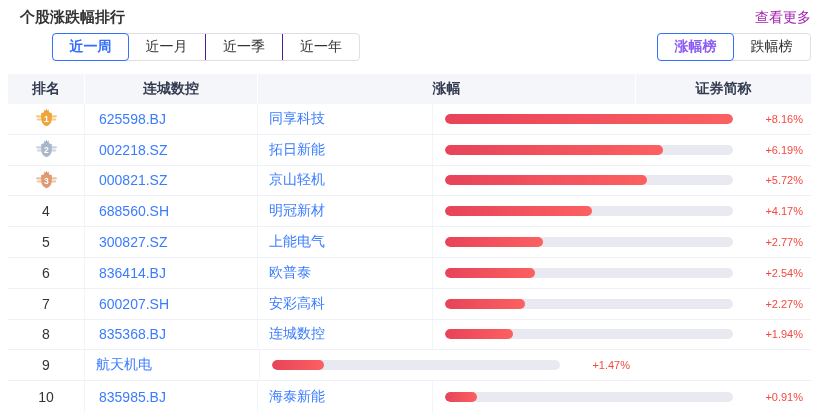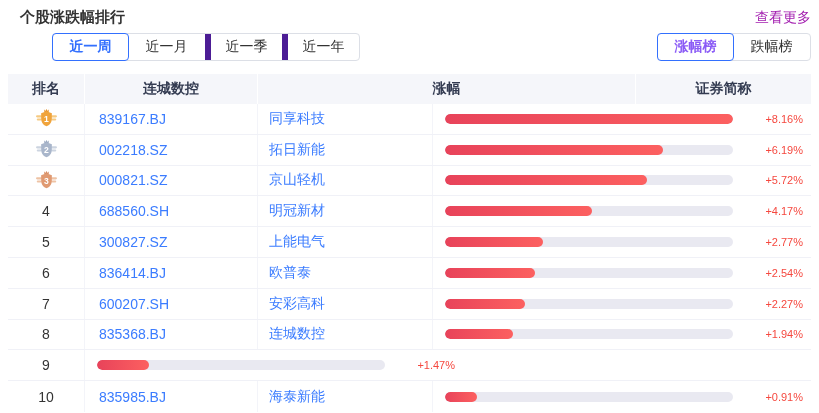--- a/index.html
+++ b/index.html
@@ -21,21 +21,21 @@
 
   
   .tabs-row { display: flex; justify-content: space-between; align-items: center; margin-top: 7px; height: 28px; }
   .seg-group {
     display: inline-flex; border: 1px solid #dcdfe6; border-radius: 4px;
     height: 28px; background: #fff; margin-left: 44px;
   }
   .seg {
     min-width: 77px; padding: 0 14px; display: flex; align-items: center; justify-content: center;
     font-size: 14px; color: #333; cursor: pointer; position: relative;
-    border-left: 6px solid #4c1d95;
+    border-left: 1px solid #4c1d95;
   }
   .seg:first-child { border-left: none; }
   .seg.active {
     border: 1px solid #3370fe; border-radius: 4px; background: #fff;
     margin: -1px; z-index: 2; font-weight: bold;
   }
   .seg.active + .seg { border-left: none; }
   .seg-group.blue-text .seg.active { color: #3370fe; }
   .seg-group.dark-text .seg.active { color: #8b5cf6; }
 
@@ -117,21 +117,21 @@
       <svg viewBox="0 0 24 22" width="23" height="21" class="medal">
               <rect x="1" y="7.5" width="6.2" height="2.4" rx="1.2" fill="#f6ca82"></rect>
               <rect x="1.8" y="11" width="5" height="2.2" rx="1.1" fill="#f6ca82"></rect>
               <rect x="16.8" y="7.5" width="6.2" height="2.4" rx="1.2" fill="#f6ca82"></rect>
               <rect x="17.2" y="11" width="5" height="2.2" rx="1.1" fill="#f6ca82"></rect>
               <path d="M9.3 1.3 L10.7 3.1 L12 1 L13.3 3.1 L14.7 1.3 L14.2 4.4 L9.8 4.4 Z" fill="#e8952f"></path>
               <path d="M12 3.4 L17.6 5.5 L17.6 11 C17.6 15.4 15.1 18.1 12 19.2 C8.9 18.1 6.4 15.4 6.4 11 L6.4 5.5 Z" fill="#f0a43c"></path>
               <text x="12" y="14.2" text-anchor="middle" font-size="9" font-weight="bold" fill="#ffffff" font-family="Liberation Sans, sans-serif">1</text>
             </svg>
     </div>
-    <div class="td td-code col-code">839167.BJ</div>
+    <div class="td td-code col-code">625598.BJ</div>
     <div class="td td-name col-name">同享科技</div>
     <div class="td td-change col-change">
       <div class="bar-track">
         <div class="bar-fill" style="width: 100%;"></div>
       </div>
       <span class="pct">+8.16%</span>
     </div>
   </div>
 
   <div class="trow">
@@ -245,20 +245,21 @@
         <div class="bar-fill" style="width: 23.7745%;"></div>
       </div>
       <span class="pct">+1.94%</span>
     </div>
   </div>
 
   <div class="trow">
     <div class="td td-rank col-rank">
       <span class="rank-num">9</span>
     </div>
+    <div class="td td-name col-name">航天机电</div>
     <div class="td td-change col-change">
       <div class="bar-track">
         <div class="bar-fill" style="width: 18.0147%;"></div>
       </div>
       <span class="pct">+1.47%</span>
     </div>
   </div>
 
   <div class="trow">
     <div class="td td-rank col-rank">

